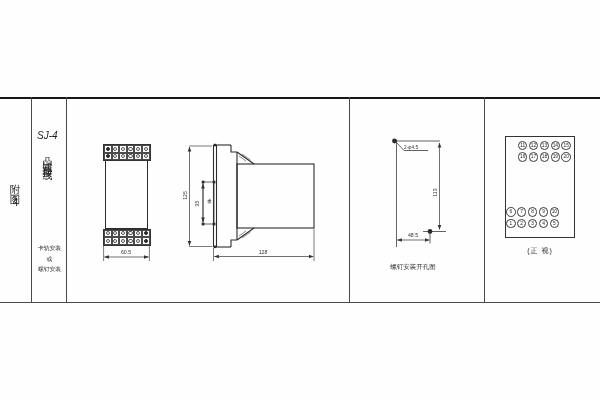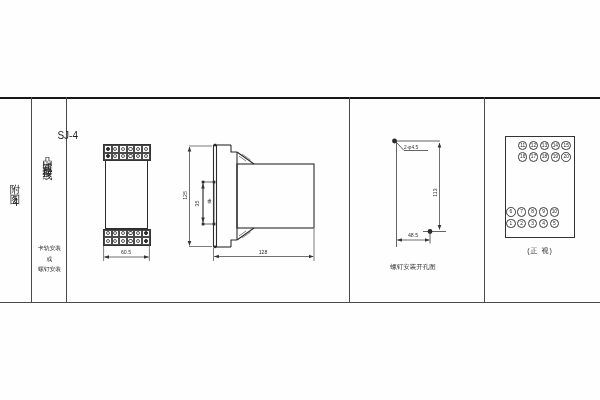--- a/index.html
+++ b/index.html
@@ -7,21 +7,21 @@
     position:relative;width:600px;height:400px;background:#fefefe;overflow:hidden;
     font-family:"Liberation Sans","DejaVu Sans",sans-serif;color:#222;
   }
   .abs{position:absolute;}
   .hline{position:absolute;left:0;width:600px;background:#171717;}
   .vline{position:absolute;top:97px;height:205px;width:1px;background:#4a4a4a;}
 
   
   .vtext{writing-mode:vertical-lr;text-orientation:upright;line-height:1;}
   .fig-label{left:10px;top:176px;font-size:10.5px;letter-spacing:10px;color:#1d1d1d;}
-  .model{left:45px;top:130px;width:33px;text-align:right;font-size:10px;color:#1d1d1d;}
+  .model{left:37px;top:130px;width:33px;text-align:left;font-size:10px;color:#1d1d1d;font-style:italic;}
   .title-v{left:42px;top:149px;font-size:10px;letter-spacing:2.5px;color:#1d1d1d;}
   .note{left:33px;top:243px;width:33px;text-align:center;font-size:5.8px;line-height:10.5px;color:#2a2a2a;}
 
   
   .dim-text{position:absolute;font-size:5.2px;line-height:1.1;color:#333;text-align:center;}
   .rot{transform:rotate(-90deg);}
   .caption{position:absolute;text-align:center;color:#2a2a2a;}
 
   
   .body-rect{left:105px;top:158.5px;width:43px;height:70.5px;border:1.4px solid #2b2b2b;box-sizing:border-box;}

